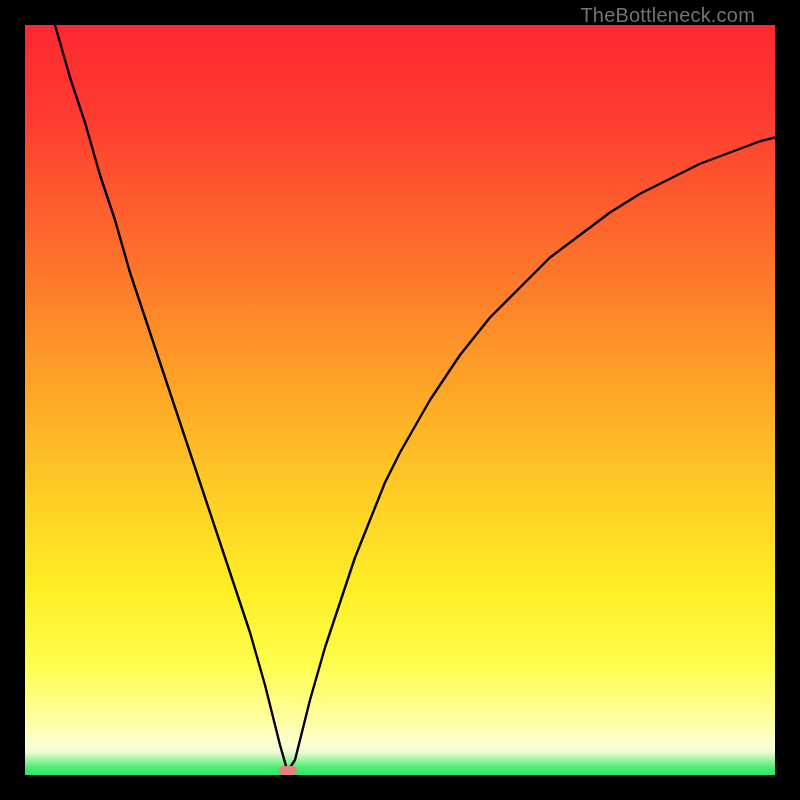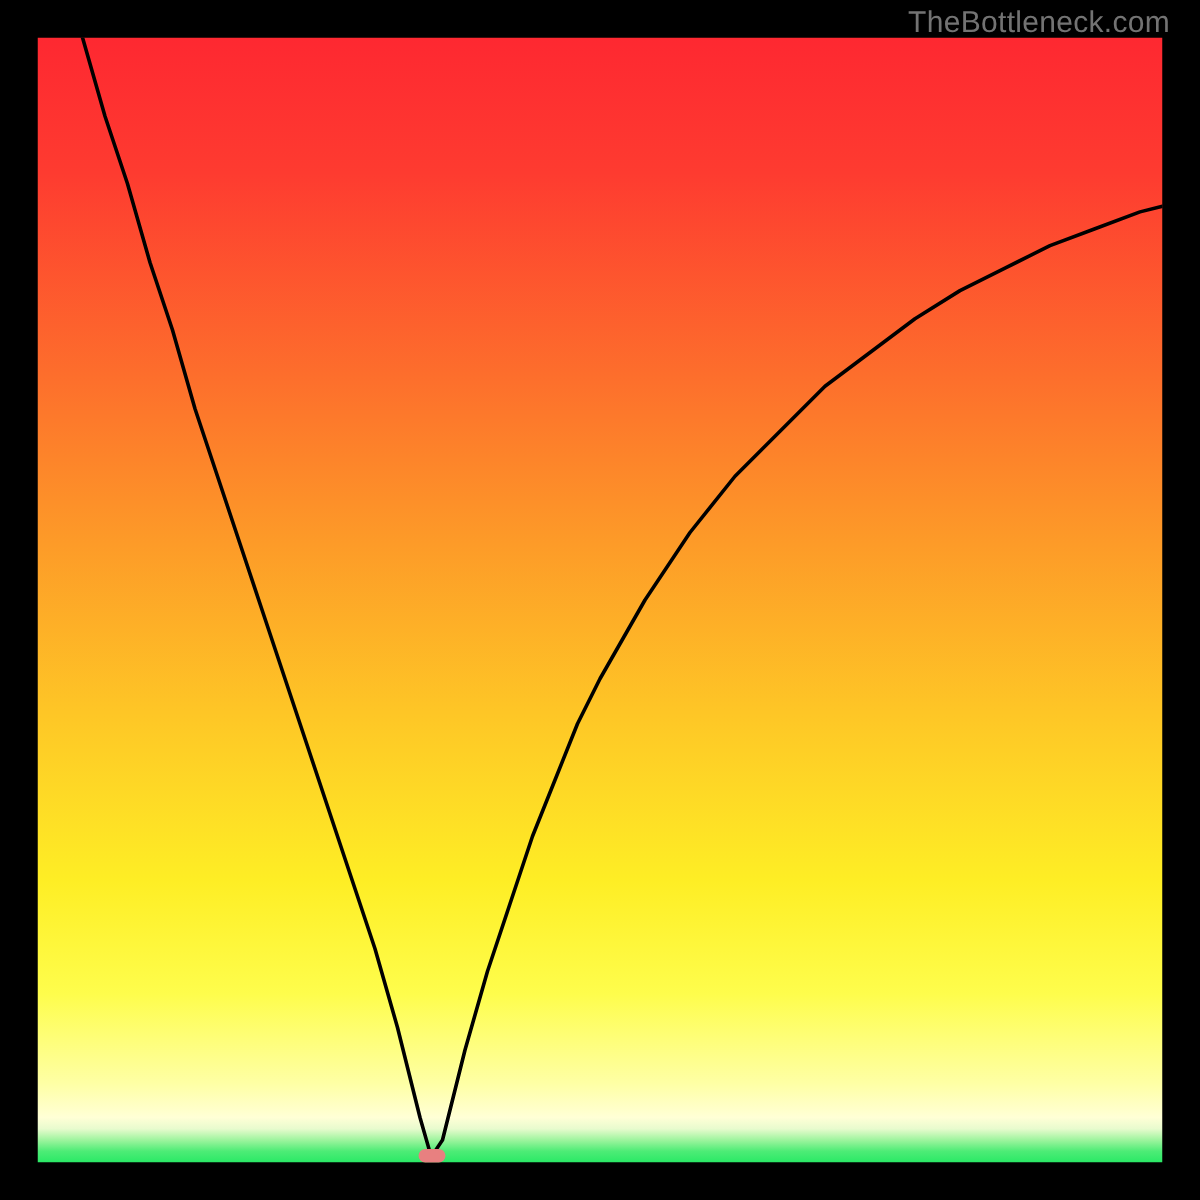--- a/index.html
+++ b/index.html
@@ -21,21 +21,21 @@
   .plot-area {
     position: absolute;
     left: 0;
     top: 0;
     width: 750px;
     height: 750px;
   }
   .watermark {
     position: absolute;
     top: 4px;
-    right: 20px;
+    right: 45px;
     color: #737373;
     font-size: 20px;
     font-weight: 500;
     letter-spacing: 0.2px;
   }
   .marker {
     position: absolute;
     width: 18px;
     height: 9px;
     background: #e88080;

